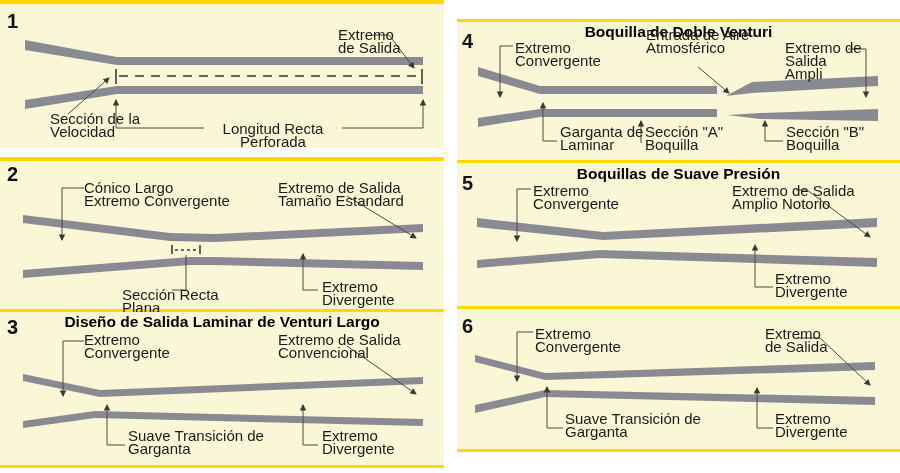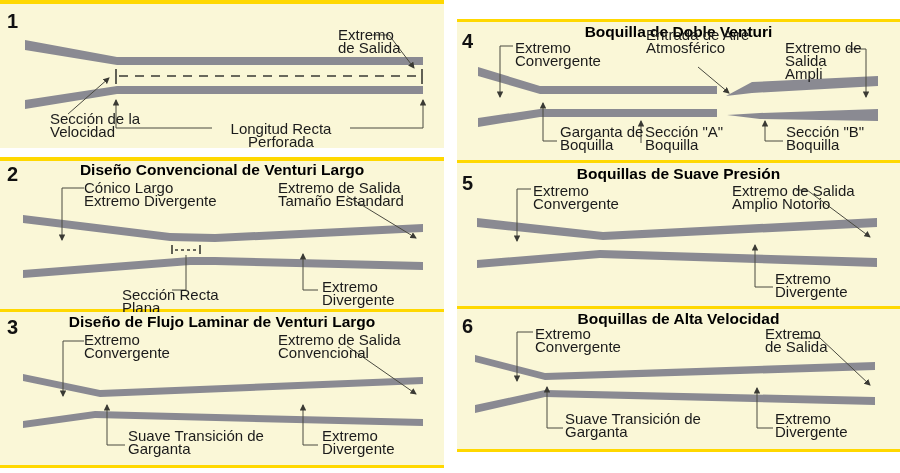--- a/index.html
+++ b/index.html
@@ -53,58 +53,57 @@
       <line class="ldr" x1="68" y1="110" x2="109" y2="74" marker-end="url(#arrow)"></line>
       <line class="ldr" x1="116" y1="124" x2="116" y2="96" marker-end="url(#arrow)"></line>
       <line class="ldr" x1="423" y1="124" x2="423" y2="96" marker-end="url(#arrow)"></line>
       <line class="ldr" x1="116" y1="124" x2="423" y2="124"></line>
     </svg>
     <div class="num" style="left:7px;top:7px">1</div>
     <div class="lbl" style="left:338px;top:24px">Extremo
 de Salida</div>
     <div class="lbl" style="left:50px;top:108px">Sección de la
 Velocidad</div>
-    <div class="lbl center dim-lbl" style="left:212px;top:118px;width:132px">Longitud Recta Perforada</div>
+    <div class="lbl center dim-lbl" style="left:204px;top:118px;width:132px">Longitud Recta Perforada</div>
   </div>
 
   <div class="panel" style="left:0;top:161px;width:444px;height:148px">
     <svg width="444" height="148">
       <polygon class="metal" points="23,54 170,72 215,73 423,63 423,71 215,81 170,80 23,62"></polygon>
       <polygon class="metal" points="23,109 190,96 215,96 423,101 423,109 215,104 190,104 23,117"></polygon>
       <line class="tick" x1="172" y1="84" x2="172" y2="93"></line>
       <line class="tick" x1="200" y1="84" x2="200" y2="93"></line>
       <line class="dash" x1="175" y1="89" x2="198" y2="89" stroke-dasharray="3 3"></line>
       <polyline class="ldr" points="84,27 62,27 62,79" marker-end="url(#arrow)"></polyline>
       <polyline class="ldr" points="347,35 416,77" marker-end="url(#arrow)"></polyline>
       <polyline class="ldr" points="186,94 186,129 172,129"></polyline>
       <polyline class="ldr" points="318,129 303,129 303,93" marker-end="url(#arrow)"></polyline>
     </svg>
     <div class="num" style="left:7px;top:3px">2</div>
-    <div class="title" style="top:1px">Diseño Convencional de Venturi Largo</div>
     <div class="lbl" style="left:84px;top:20px">Cónico Largo
-Extremo Divergente</div>
+Extremo Convergente</div>
     <div class="lbl" style="left:278px;top:20px">Extremo de Salida
 Tamaño Estandard</div>
     <div class="lbl" style="left:122px;top:127px">Sección Recta
 Plana</div>
     <div class="lbl" style="left:322px;top:119px">Extremo
 Divergente</div>
   </div>
 
   <div class="panel" style="left:0;top:312px;width:444px;height:153px">
     <svg width="444" height="153">
       <polygon class="metal" points="23,62 100,78 423,65 423,72 100,85 23,69"></polygon>
       <polygon class="metal" points="23,109 95,99 423,107 423,114 95,106 23,116"></polygon>
       <polyline class="ldr" points="84,29 63,29 63,84" marker-end="url(#arrow)"></polyline>
       <polyline class="ldr" points="347,34 416,82" marker-end="url(#arrow)"></polyline>
       <polyline class="ldr" points="125,133 107,133 107,93" marker-end="url(#arrow)"></polyline>
       <polyline class="ldr" points="318,133 303,133 303,93" marker-end="url(#arrow)"></polyline>
     </svg>
     <div class="num" style="left:7px;top:5px">3</div>
-    <div class="title" style="top:2px">Diseño de Flujo Laminar de Venturi Largo</div>
+    <div class="title" style="top:2px">Diseño de Salida Laminar de Venturi Largo</div>
     <div class="lbl" style="left:84px;top:21px">Extremo
 Convergente</div>
     <div class="lbl" style="left:278px;top:21px">Extremo de Salida
 Convencional</div>
     <div class="lbl" style="left:128px;top:117px">Suave Transición de
 Garganta</div>
     <div class="lbl" style="left:322px;top:117px">Extremo
 Divergente</div>
   </div>
 
@@ -123,21 +122,21 @@
     </svg>
     <div class="num" style="left:5px;top:9px">4</div>
     <div class="title" style="top:2px">Boquilla de Doble Venturi</div>
     <div class="lbl" style="left:58px;top:19px">Extremo
 Convergente</div>
     <div class="lbl" style="left:189px;top:6px">Entrada de Aire
 Atmosférico</div>
     <div class="lbl" style="left:328px;top:19px">Extremo de Salida
 Ampli</div>
     <div class="lbl" style="left:103px;top:103px">Garganta de
-Boquilla</div>
+Laminar</div>
     <div class="lbl" style="left:188px;top:103px">Sección "A"
 Boquilla</div>
     <div class="lbl" style="left:329px;top:103px">Sección "B"
 Boquilla</div>
   </div>
 
   <div class="panel" style="left:457px;top:163px;width:443px;height:143px">
     <svg width="443" height="143">
       <polygon class="metal" points="20,55 146,69 420,55 420,64 146,77 20,64"></polygon>
       <polygon class="metal" points="20,97 143,87 420,95 420,104 143,95 20,105"></polygon>
@@ -158,21 +157,20 @@
   <div class="panel" style="left:457px;top:309px;width:443px;height:140px">
     <svg width="443" height="140">
       <polygon class="metal" points="18,46 88,64 418,53 418,61 88,71 18,53"></polygon>
       <polygon class="metal" points="18,96 88,81 418,88 418,96 88,88 18,104"></polygon>
       <polyline class="ldr" points="76,23 60,23 60,72" marker-end="url(#arrow)"></polyline>
       <polyline class="ldr" points="340,29 363,29 413,76" marker-end="url(#arrow)"></polyline>
       <polyline class="ldr" points="106,119 90,119 90,78" marker-end="url(#arrow)"></polyline>
       <polyline class="ldr" points="316,119 300,119 300,79" marker-end="url(#arrow)"></polyline>
     </svg>
     <div class="num" style="left:5px;top:7px">6</div>
-    <div class="title" style="top:2px">Boquillas de Alta Velocidad</div>
     <div class="lbl" style="left:78px;top:18px">Extremo
 Convergente</div>
     <div class="lbl" style="left:308px;top:18px">Extremo
 de Salida</div>
     <div class="lbl" style="left:108px;top:103px">Suave Transición de
 Garganta</div>
     <div class="lbl" style="left:318px;top:103px">Extremo
 Divergente</div>
   </div>
 

